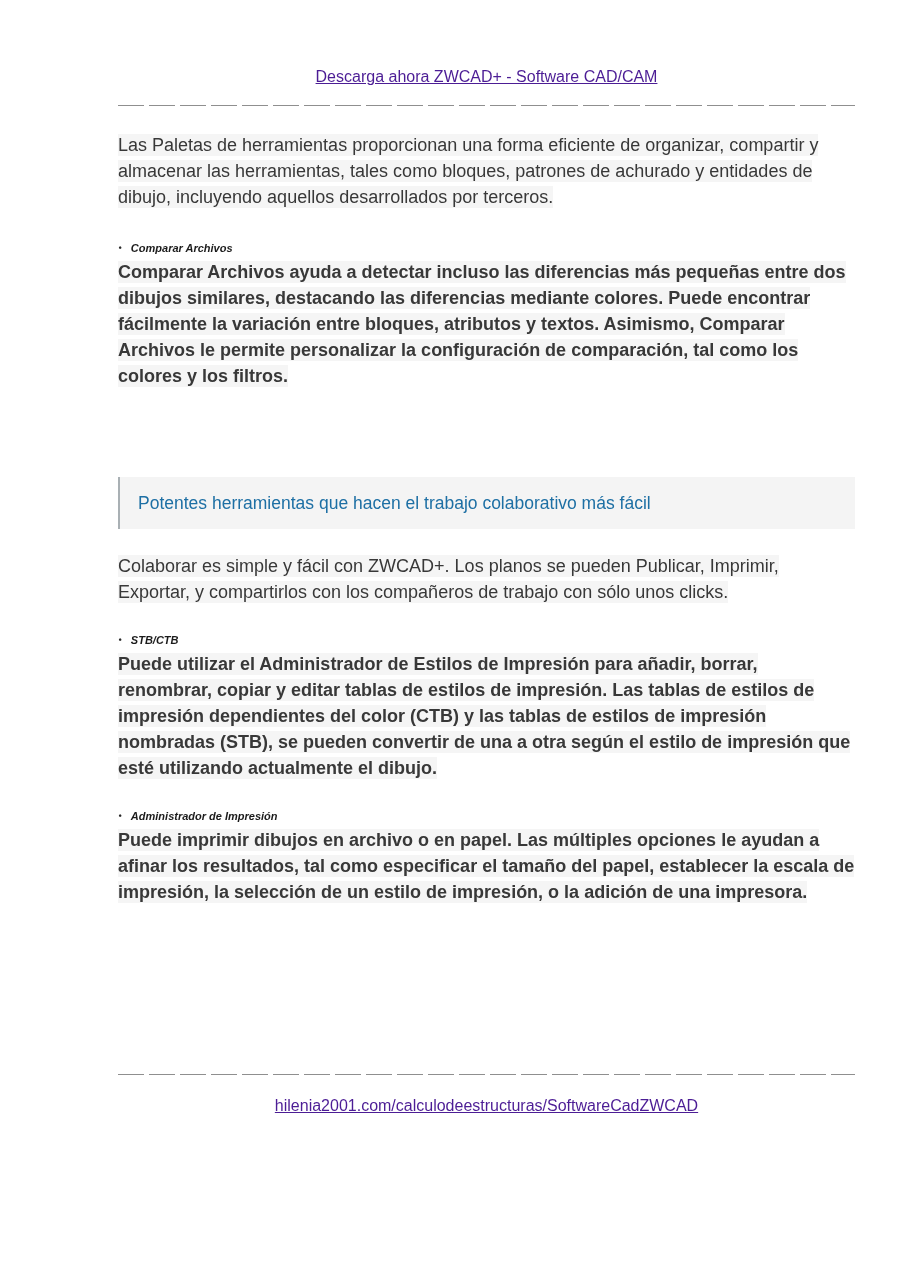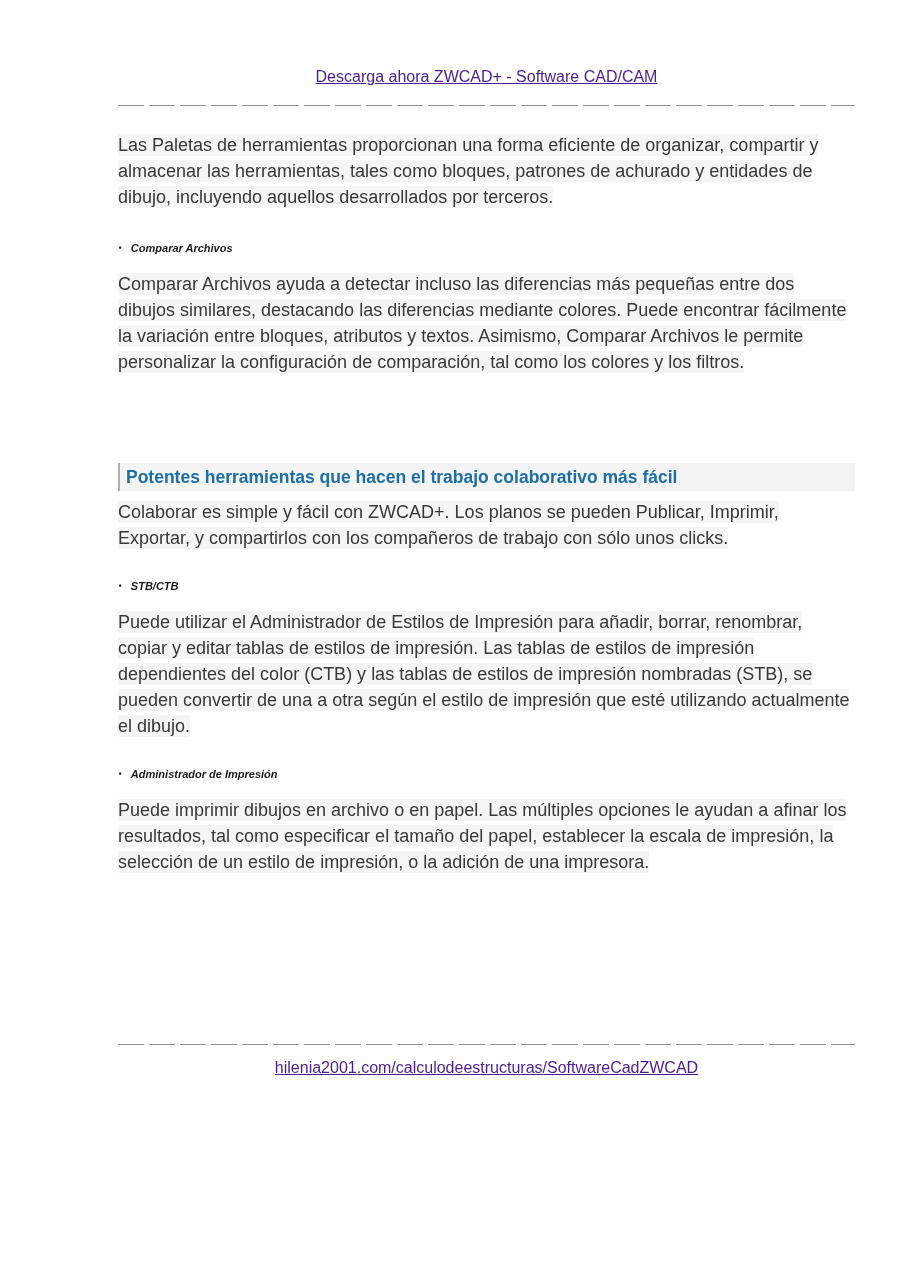--- a/index.html
+++ b/index.html
@@ -46,44 +46,44 @@
     -webkit-box-decoration-break:clone;
   }
   p.bullet{
     margin:27px 0 0 0;
     font-size:11px;
     line-height:22px;
     color:#1b1b1b;
     font-weight:bold;
     font-style:italic;
   }
-  p.bullet + p.body{margin-top:12px;}
+  p.bullet + p.body{margin-top:0;font-weight:bold;}
   .dot{
     display:inline-block;
     margin-right:9px;
     font-weight:bold;
     color:#2a2a2a;
     transform:scale(0.8);
   }
   .band{
     margin-top:88px;
     background:#f4f4f4;
     border-left:2px solid #a9b0b4;
     padding:1px 0 1px 6px;
   }
   .band h2{
-    margin:0;
+    margin:12px;
     font-size:17.5px;
     line-height:26px;
-    font-weight:bold;
+    font-weight:normal;
     color:#1d6fa4;
   }
-  .band + p.body{margin-top:8px;}
+  .band + p.body{margin-top:24px;}
   .gap-sm{margin-top:24px !important;}
-  .footer-row{margin-top:12px;}
+  .footer-row{margin-top:20px;}
 </style>
 </head>
 <body>
 
 <div class="page">
   <div class="content">
 
     <div class="header-row">
       <a class="doclink" href="#">Descarga ahora ZWCAD+ - Software CAD/CAM</a>
     </div>

